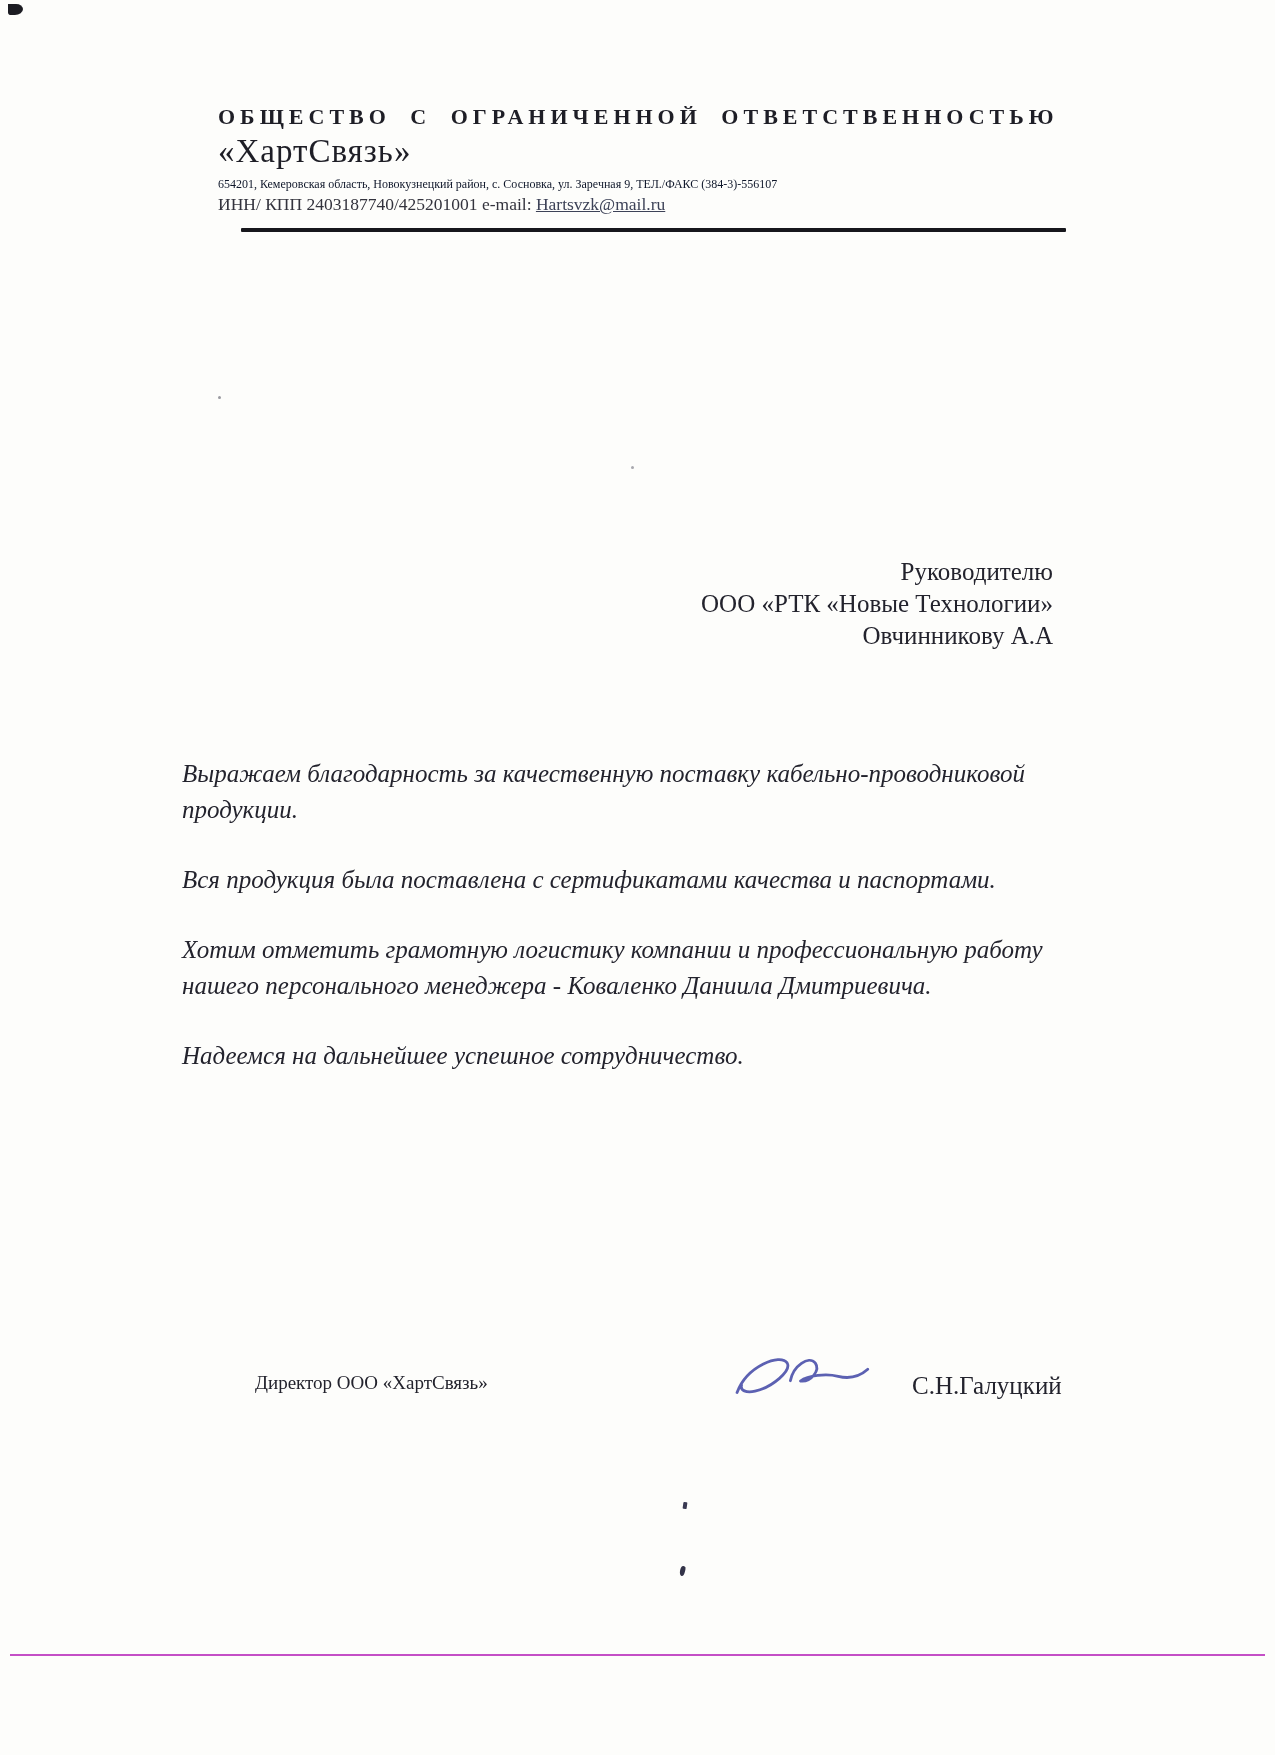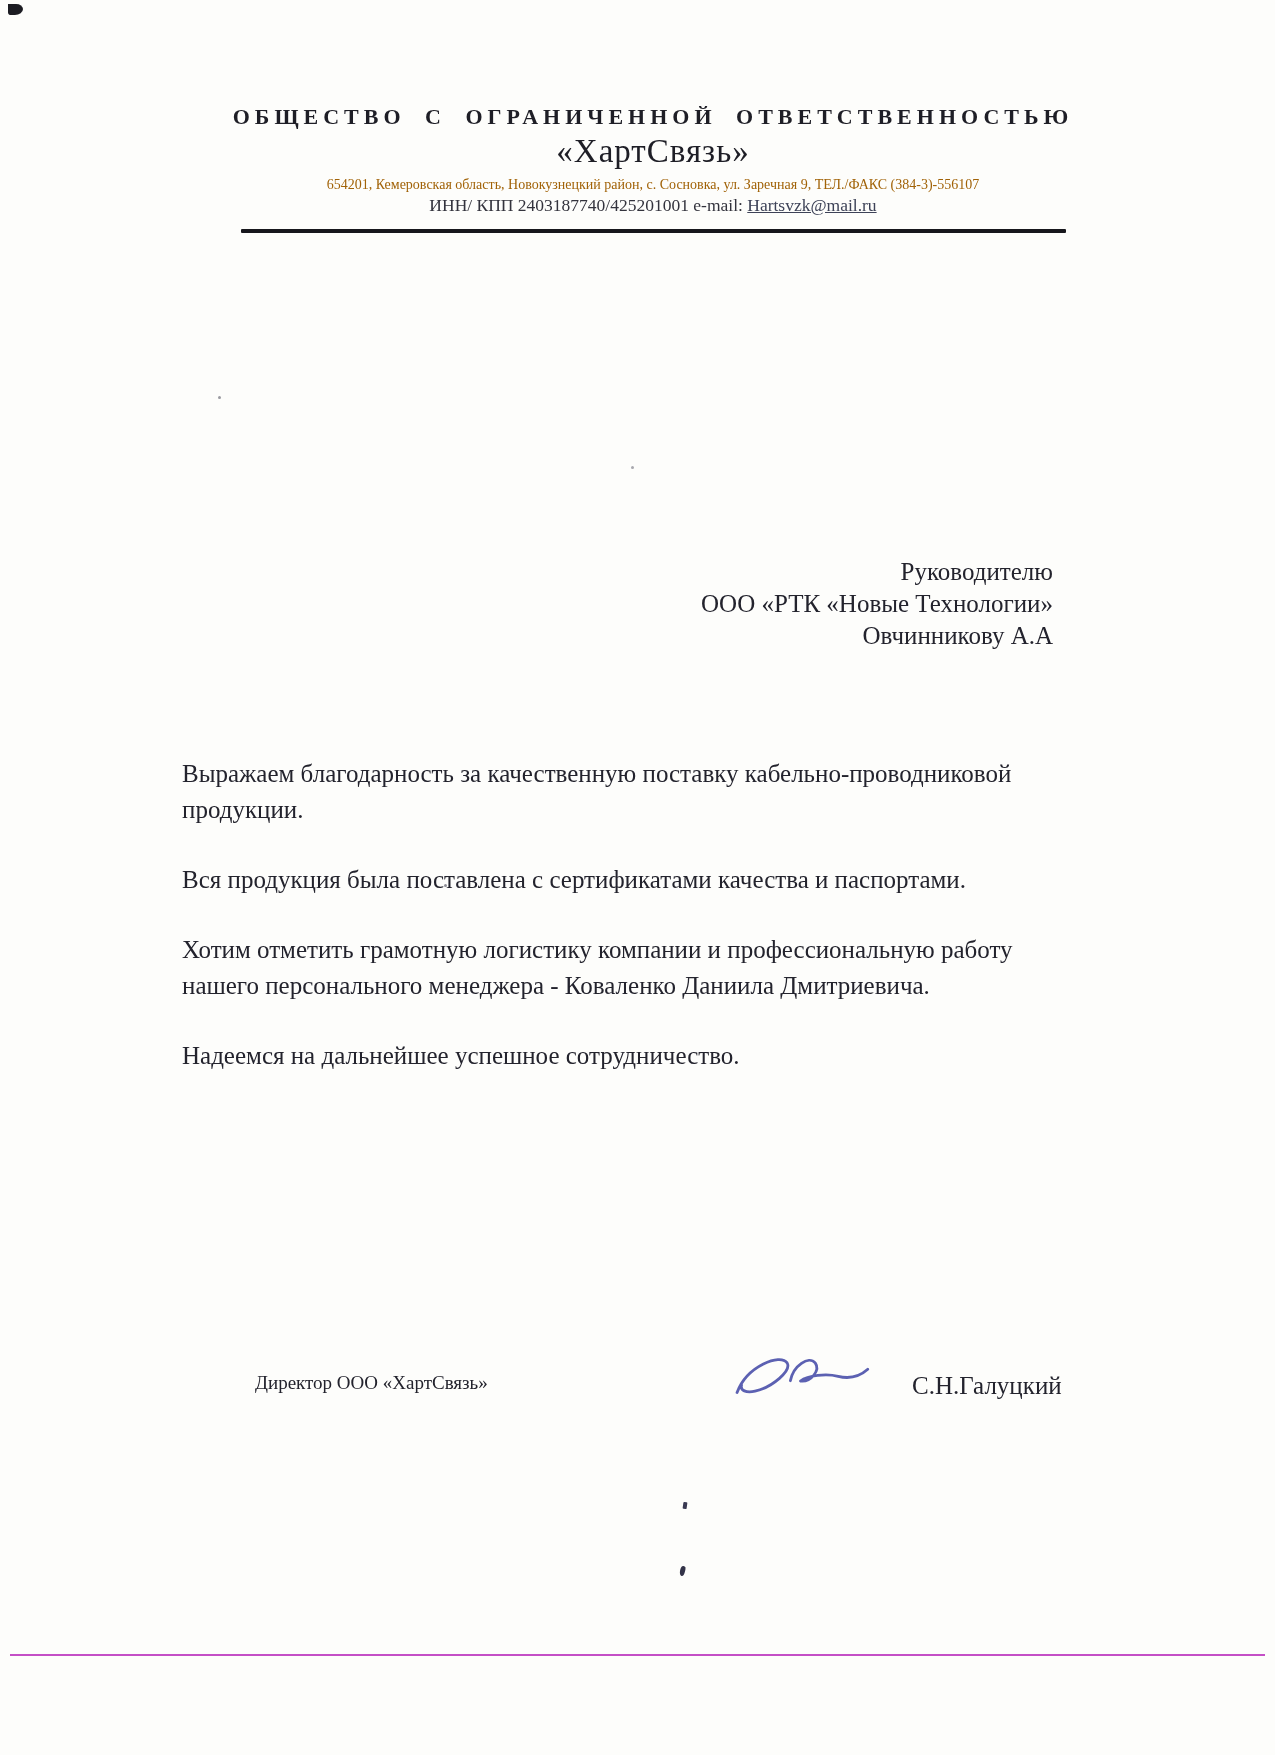--- a/index.html
+++ b/index.html
@@ -14,42 +14,42 @@
     color: #26262e;
     overflow: hidden;
   }
 
   
   .letterhead {
     position: absolute;
     left: 218px;
     top: 104px;
     width: 870px;
-    text-align: center;
+    text-align: left;
   }
   .org-form {
     font-size: 22px;
     font-weight: bold;
     letter-spacing: 5px;
     word-spacing: 9px;
     white-space: nowrap;
     color: #1e1e26;
   }
   .org-name {
     font-size: 33px;
     font-weight: normal;
     letter-spacing: 1px;
     margin-top: 3px;
     color: #1e1e26;
   }
   .addr-line {
-    font-size: 14px;
+    font-size: 12px;
     margin-top: 7px;
     white-space: nowrap;
-    color: #a16207;
+    color: #0f172a;
   }
   .inn-line {
     font-size: 17.5px;
     margin-top: 2px;
     color: #33333d;
   }
   .email-link {
     color: #3d4257;
     text-decoration: underline;
     cursor: default;
@@ -76,21 +76,21 @@
   
   .letter-body {
     position: absolute;
     left: 182px;
     top: 756px;
     width: 912px;
     font-size: 25px;
     line-height: 36px;
     color: #23232d;
   }
-  .letter-body p { margin-bottom: 34px; }
+  .letter-body p { margin-bottom: 34px; font-style: italic; }
 
   
   .sig-title {
     position: absolute;
     left: 255px;
     top: 1372px;
     font-size: 19px;
     color: #23232d;
     white-space: nowrap;
   }

